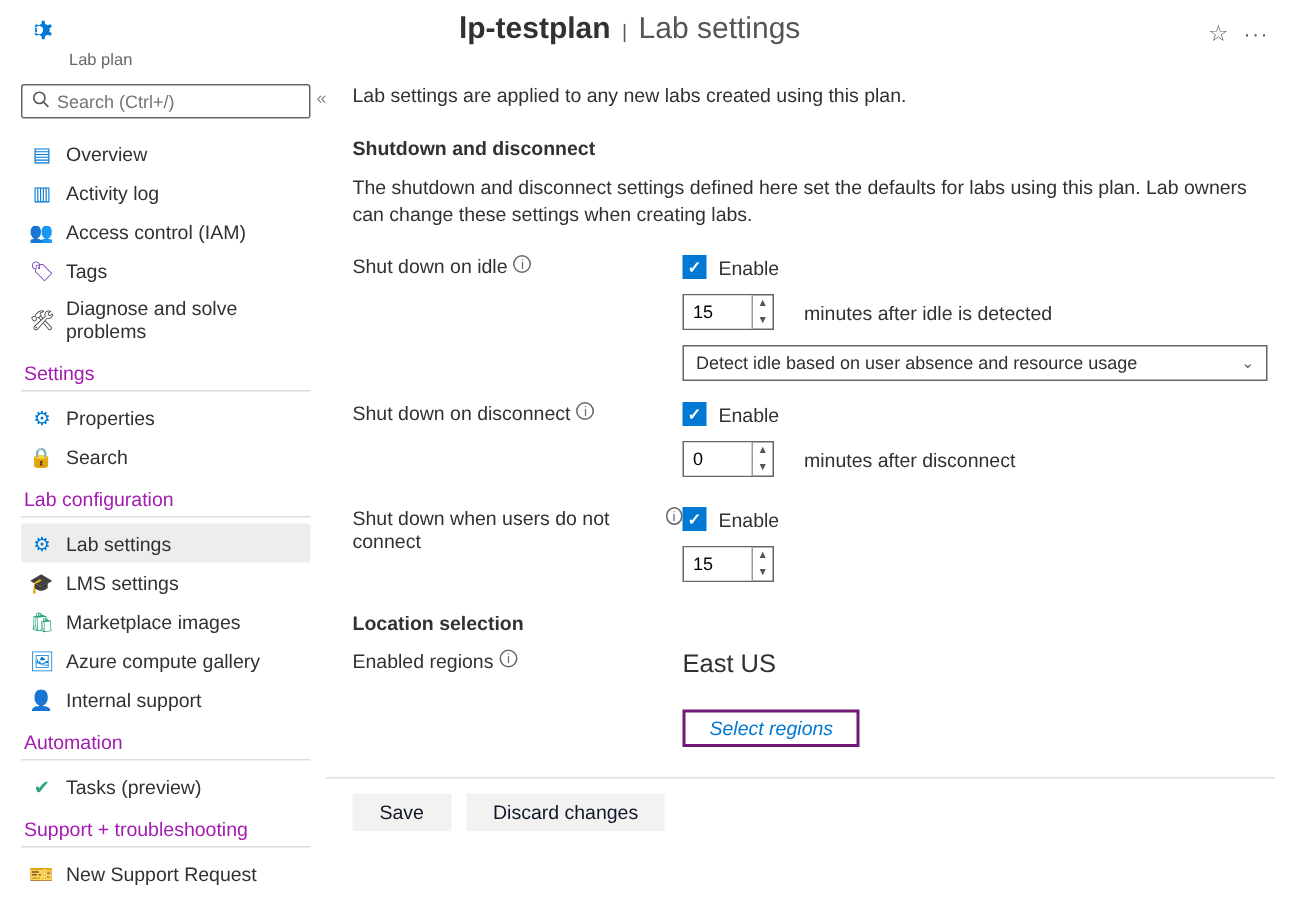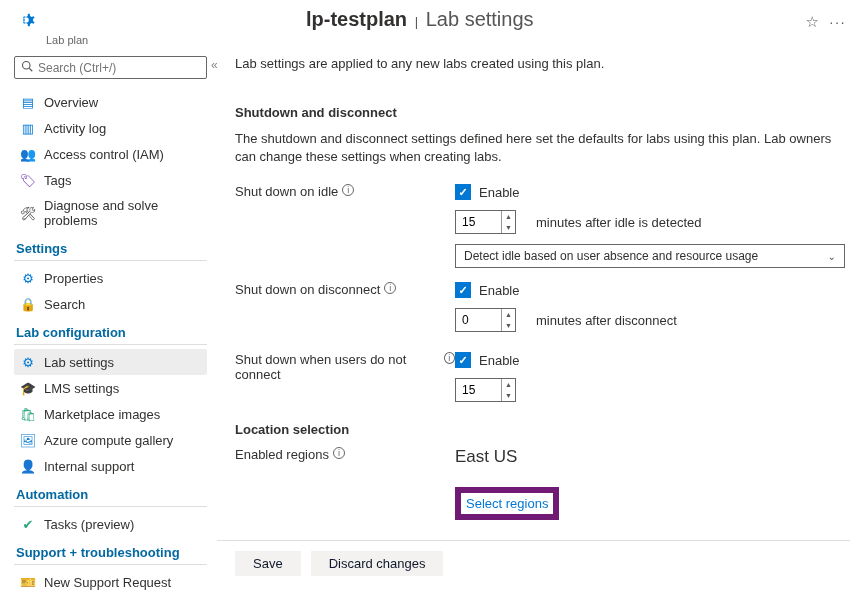--- a/index.html
+++ b/index.html
@@ -17,25 +17,25 @@
     
     .layout { display: flex; }
     .sidebar { width: 215px; padding: 4px 8px 0 14px; }
     .search-box { display: flex; align-items: center; border: 1px solid #666; border-radius: 2px; padding: 3px 6px; margin-bottom: 10px; }
     .search-box span.icon { margin-right: 5px; color: #555; font-size: 12px; }
     .search-input { border: none; outline: none; font-size: 12px; flex: 1; color: #c2410c; background: transparent; }
     
     .nav-item { display: flex; align-items: center; padding: 5px 6px; font-size: 13px; cursor: pointer; border-radius: 2px; }
     .nav-item.selected { background: #ededed; }
     .nav-item .icon { width: 16px; height: 16px; display: flex; align-items: center; justify-content: center; margin-right: 8px; font-size: 13px; }
-    .nav-group { font-size: 13px; color: #0369a1; padding: 8px 2px 4px 2px; border-bottom: 1px solid #ddd; margin-bottom: 4px; font-weight: 700; }
+    .nav-group { font-size: 13px; color: #a21caf; padding: 8px 2px 4px 2px; border-bottom: 1px solid #ddd; margin-bottom: 4px; font-weight: 400; }
     
     .content { flex: 1; padding: 4px 10px 0 2px; position: relative; }
     .collapse { position: absolute; left: -4px; top: 6px; color: #888; font-size: 12px; cursor: pointer; }
-    .intro { padding-left: 18px; font-size: 13px; margin-bottom: 34px; }
+    .intro { padding-left: 18px; font-size: 13px; margin-bottom: 20px; }
     .section-h { font-weight: 600; padding-left: 18px; margin-bottom: 10px; }
     .section-desc { padding-left: 18px; font-size: 13px; margin-bottom: 18px; line-height: 1.4; }
     
     .row { display: flex; padding-left: 18px; margin-bottom: 10px; }
     .row-label { width: 220px; font-size: 13px; color: #323130; display:flex; align-items:flex-start;}
     .row-controls { flex: 1; }
     .info-ic { border: 1px solid #666; border-radius: 50%; width: 12px; height: 12px; font-size: 9px; display: inline-flex; align-items: center; justify-content: center; margin-left: 4px; color: #666; }
     
     .chk-line { display: flex; align-items: center; margin-bottom: 10px; }
     .chk { width: 16px; height: 16px; background: #0078d4; display: flex; align-items: center; justify-content: center; color: #fff; font-size: 11px; font-weight: bold; margin-right: 8px; cursor: pointer; }
@@ -46,21 +46,21 @@
     .spin-input { border: none; width: 45px; padding: 0 6px; font-size: 12px; outline: none; height: 100%; }
     .spin-arrows { border-left: 1px solid #999; width: 14px; display: flex; flex-direction: column; height: 100%; }
     .spin-arrows div { flex: 1; font-size: 7px; display:flex; align-items:center; justify-content:center; color:#555; cursor:pointer; }
     .spin-suffix { margin-left: 20px; font-size: 13px; }
     
     .dropdown { border: 1px solid #666; padding: 4px 8px; display: flex; align-items: center; justify-content: space-between; font-size: 12px; cursor: pointer; width: 390px; }
     .dd-chev { font-size: 10px; color: #555; }
     
     .region-static { font-size: 17px; margin-bottom: 20px; }
     .link { color: #0078d4; font-size: 13px; cursor: pointer; }
-    .link-box { border: 6px solid #701a75; padding: 3px 5px; display: inline-block; }
+    .link-box { border: 2px solid #701a75; padding: 3px 16px; display: inline-block; font-style: italic; }
     
     .footer { display: flex; gap: 10px; padding: 10px 18px; border-top: 1px solid #e1dfdd; margin-top: 20px; }
     .btn { padding: 5px 18px; font-size: 13px; background: #f3f2f1; border: none; color: #0f172a; cursor: pointer; }
   </style>
 </head>
 <body>
 
 <div class="header">
   <span class="header-icon">
     <svg width="22" height="22" viewBox="0 0 24 24">

